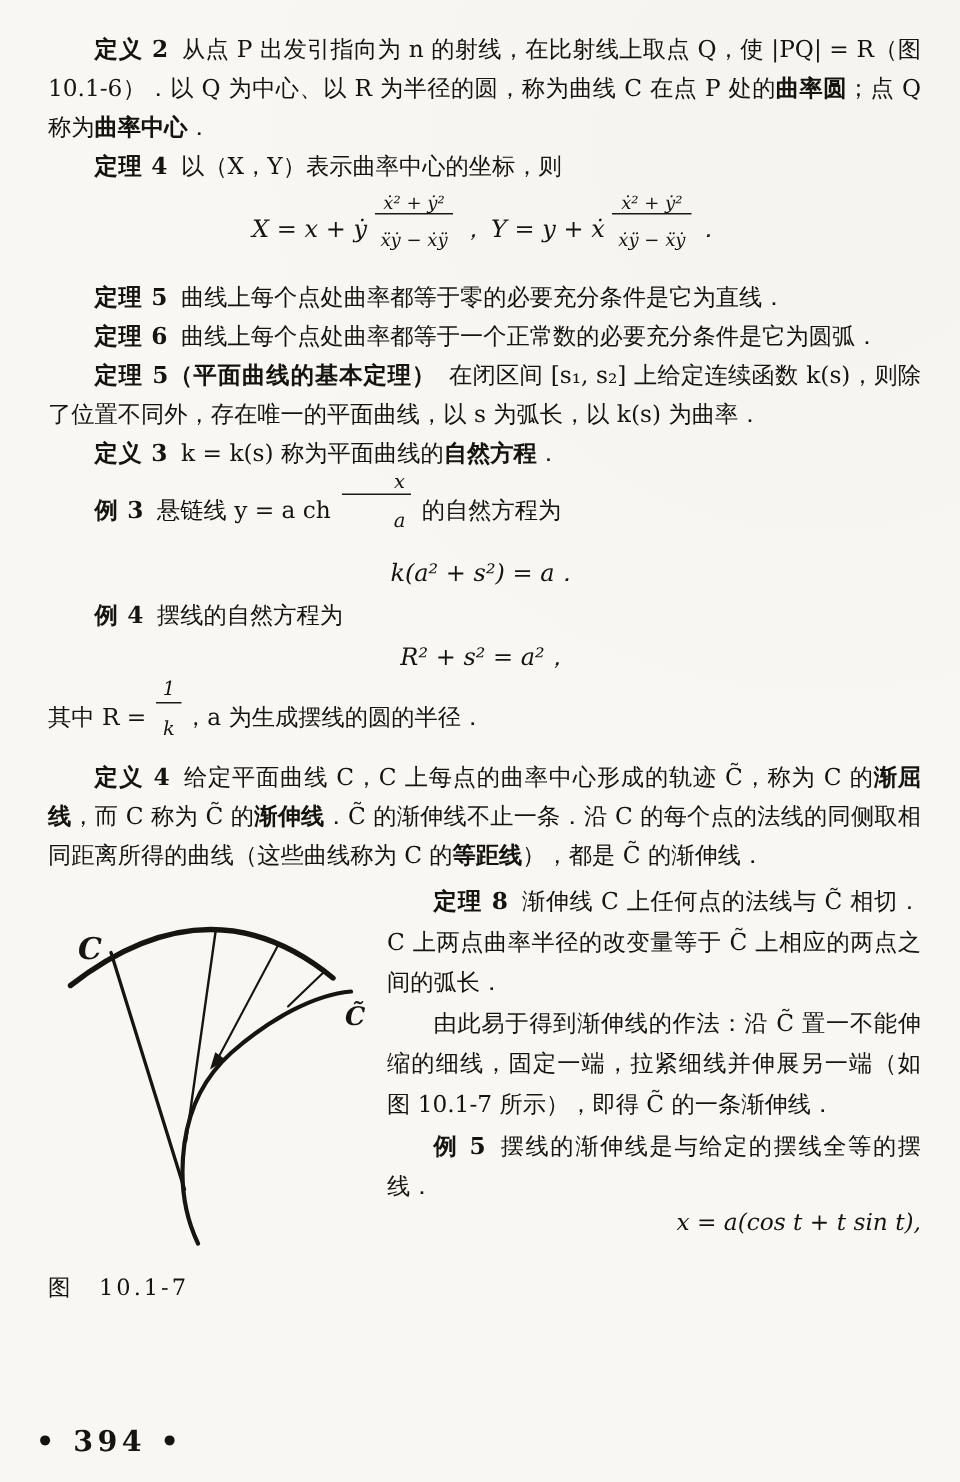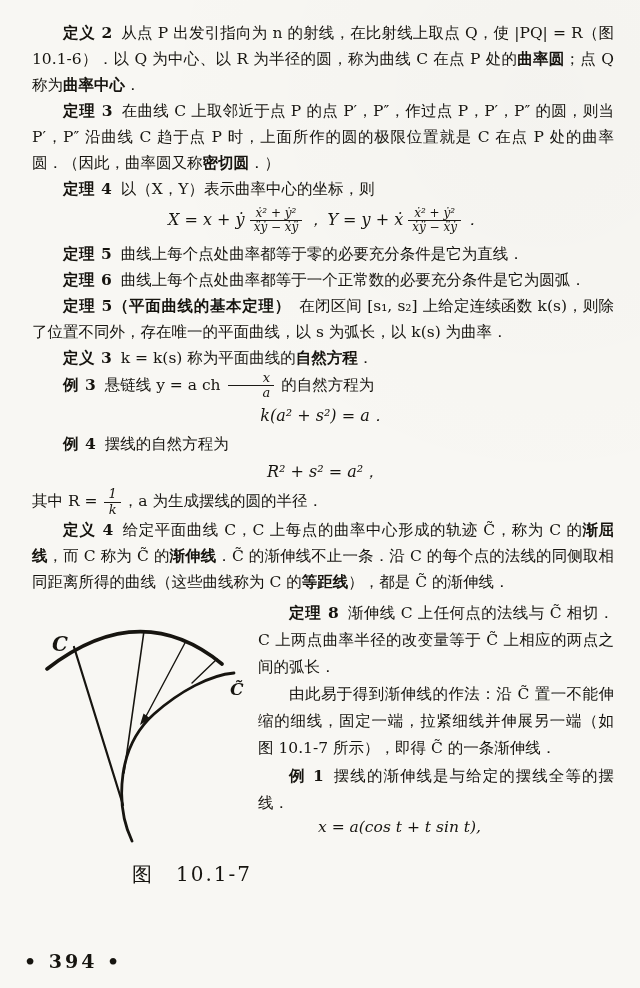--- a/index.html
+++ b/index.html
@@ -28,49 +28,48 @@
   .formula{
     text-align:center;font-style:italic;
     font-size:16px;margin:5px 0 6px 0;line-height:1.2;
   }
   .formula .pad{margin:0 2px}
   .frac{
     display:inline-block;vertical-align:middle;text-align:center;
     line-height:1.12;font-size:12px;margin:0 3px;
   }
   .frac .num{display:block;padding:0 4px}
-  .frac .den{display:block;border-top:1.3px solid #1c1a15;padding:0 4px}
+  .frac .den{display:block;border-top:1.3px solid #1c1a15;padding:11px 4px}
   .ifrac{font-size:13px;vertical-align:middle;margin:0 2px}
   .bottom{display:flex;margin-top:4px}
   .fig-col{flex:none;width:220px;padding-top:16px}
   .fig-svg{display:block;margin-left:2px}
   .fig-caption{
-    text-align:right;font-size:20px;margin-top:8px;
+    text-align:left;font-size:15px;margin-top:8px;
     letter-spacing:2px;
   }
   .right-col{flex:1 1 auto;padding-left:6px}
   .right-col p.para{line-height:27px}
   .right-col .formula{
-    text-align:left;padding-left:60px;margin:1px 0;font-size:15.5px;
+    text-align:right;padding-left:60px;margin:1px 0;font-size:15.5px;
   }
   .footer{
     position:absolute;left:24px;bottom:16px;
     font-weight:bold;font-size:19px;letter-spacing:3px;
   }
   svg .curve{fill:none;stroke:#171510;stroke-linecap:round}
   svg text{font-family:"DejaVu Serif","Liberation Serif",serif;font-weight:bold;font-style:italic;fill:#171510}
 </style>
 </head>
 <body>
 
 <div class="page">
 
   <p class="para"><span class="lead">定义 2</span><span>从点 P 出发引指向为 n 的射线，在比射线上取点 Q，使 |PQ| = R（图 10.1-6）．以 Q 为中心、以 R 为半径的圆，称为曲线 C 在点 P 处的</span><span class="bterm">曲率圆</span><span>；点 Q 称为</span><span class="bterm">曲率中心</span><span>．</span></p>
 
-  <p class="para"><span class="lead">定理 3</span><span>在曲线 C 上取邻近于点 P 的点 P′，P″，作过点 P，P′，P″ 的圆，则当 P′，P″ 沿曲线 C 趋于点 P 时，上面所作的圆的极限位置就是 C 在点 P 处的曲率圆．（因此，曲率圆又称</span><span class="bterm">密切圆</span><span>．）</span></p>
 
   <p class="para"><span class="lead">定理 4</span><span>以（X，Y）表示曲率中心的坐标，则</span></p>
 
   <div class="formula">
     <span class="pad">X = x + ẏ</span><span class="frac"><span class="num">ẋ² + ẏ²</span><span class="den">ẍẏ − ẋÿ</span></span><span class="pad">，</span><span class="pad">Y = y + ẋ</span><span class="frac"><span class="num">ẋ² + ẏ²</span><span class="den">ẋÿ − ẍẏ</span></span><span>．</span>
   </div>
 
   <p class="para"><span class="lead">定理 5</span><span>曲线上每个点处曲率都等于零的必要充分条件是它为直线．</span></p>
 
   <p class="para"><span class="lead">定理 6</span><span>曲线上每个点处曲率都等于一个正常数的必要充分条件是它为圆弧．</span></p>
@@ -109,21 +108,21 @@
 
         <text x="18" y="36" font-size="20">C</text>
         <text x="196" y="80" font-size="17">C̃</text>
       </svg>
       <div class="fig-caption">图　10.1-7</div>
     </div>
 
     <div class="right-col">
       <p class="para"><span class="lead">定理 8</span><span>渐伸线 C 上任何点的法线与 C̃ 相切．C 上两点曲率半径的改变量等于 C̃ 上相应的两点之间的弧长．</span></p>
       <p class="para"><span>由此易于得到渐伸线的作法：沿 C̃ 置一不能伸缩的细线，固定一端，拉紧细线并伸展另一端（如图 10.1-7 所示），即得 C̃ 的一条渐伸线．</span></p>
-      <p class="para"><span class="lead">例 1</span><span>摆线的渐伸线是与给定的摆线全等的摆线．</span></p>
+      <p class="para"><span class="lead">例 5</span><span>摆线的渐伸线是与给定的摆线全等的摆线．</span></p>
       <div class="formula">x = a(cos t + t sin t),</div>
     </div>
 
   </div>
 
   <div class="footer">• 394 •</div>
 
 </div>
 
 </body></html>

